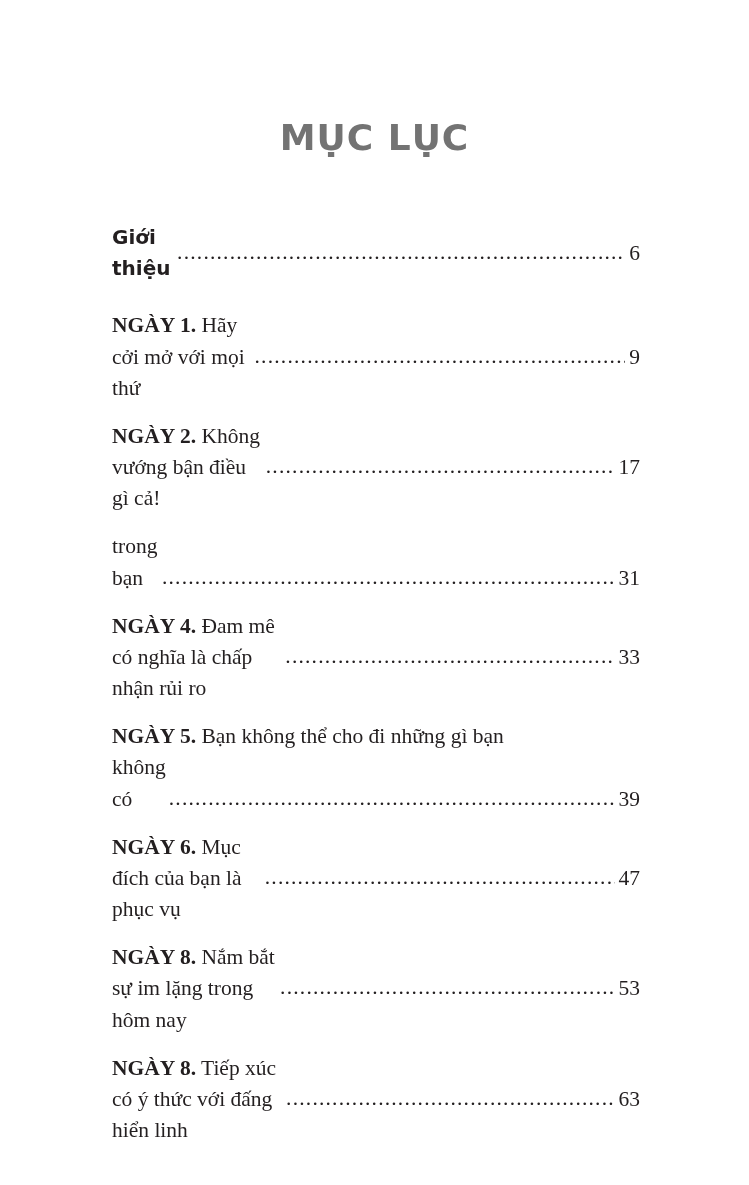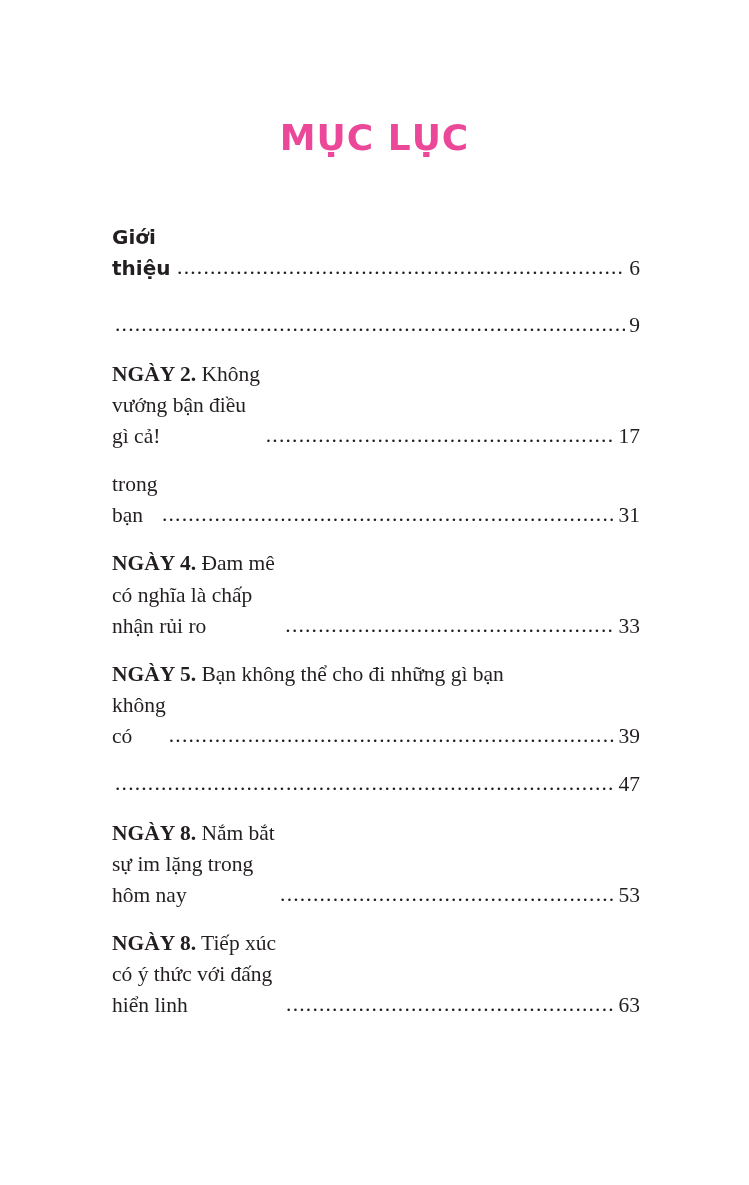--- a/index.html
+++ b/index.html
@@ -21,21 +21,21 @@
     box-sizing: border-box;
   }
   .toc-title {
     font-family: "DejaVu Sans", sans-serif;
     font-weight: bold;
     font-size: 36px;
     letter-spacing: 1px;
     text-align: center;
     margin: 0;
     padding-top: 117px;
-    color: #ec4899;
+    color: #737373;
   }
   .toc-list {
     margin: 0;
     padding: 0;
     list-style: none;
     position: absolute;
     left: 112px;
     top: 222px;
     width: 528px;
   }
@@ -46,21 +46,21 @@
     color: #231f20;
   }
   .toc-entry .label {
     font-weight: bold;
   }
   .toc-entry .body {
     font-weight: normal;
   }
   .entry-inner {
     display: flex;
-    align-items: flex-end;
+    align-items: center;
     width: 100%;
   }
   .text-part {
     white-space: normal;
   }
   .leader {
     flex: 1 1 auto;
     overflow: hidden;
     white-space: nowrap;
     margin: 0 2px 0 3px;
@@ -102,20 +102,21 @@
   <ul class="toc-list">
       <li class="toc-entry intro">
         <span class="entry-inner">
           <span class="text-part"><span class="label">Giới thiệu</span></span>
           <span class="leader">........................................................................................................................</span>
           <span class="pageno">6</span>
         </span>
       </li>
       <li class="toc-entry">
         <span class="entry-inner">
+          <span class="text-part"><span class="label">NGÀY 1.</span><span class="body"> Hãy cởi mở với mọi thứ</span></span>
           <span class="leader">........................................................................................................................</span>
           <span class="pageno">9</span>
         </span>
       </li>
       <li class="toc-entry">
         <span class="entry-inner">
           <span class="text-part"><span class="label">NGÀY 2.</span><span class="body"> Không vướng bận điều gì cả!</span></span>
           <span class="leader">........................................................................................................................</span>
           <span class="pageno">17</span>
         </span>
@@ -137,20 +138,21 @@
       <li class="toc-entry">
         <span class="wrap-first"><span class="label">NGÀY 5.</span><span class="body"> Bạn không thể cho đi những gì bạn</span></span>
         <span class="wrap-second">
           <span class="body text-part">không có</span>
           <span class="leader">........................................................................................................................</span>
           <span class="pageno">39</span>
         </span>
       </li>
       <li class="toc-entry">
         <span class="entry-inner">
+          <span class="text-part"><span class="label">NGÀY 6.</span><span class="body"> Mục đích của bạn là phục vụ</span></span>
           <span class="leader">........................................................................................................................</span>
           <span class="pageno">47</span>
         </span>
       </li>
       <li class="toc-entry">
         <span class="entry-inner">
           <span class="text-part"><span class="label">NGÀY 8.</span><span class="body"> Nắm bắt sự im lặng trong hôm nay</span></span>
           <span class="leader">........................................................................................................................</span>
           <span class="pageno">53</span>
         </span>

